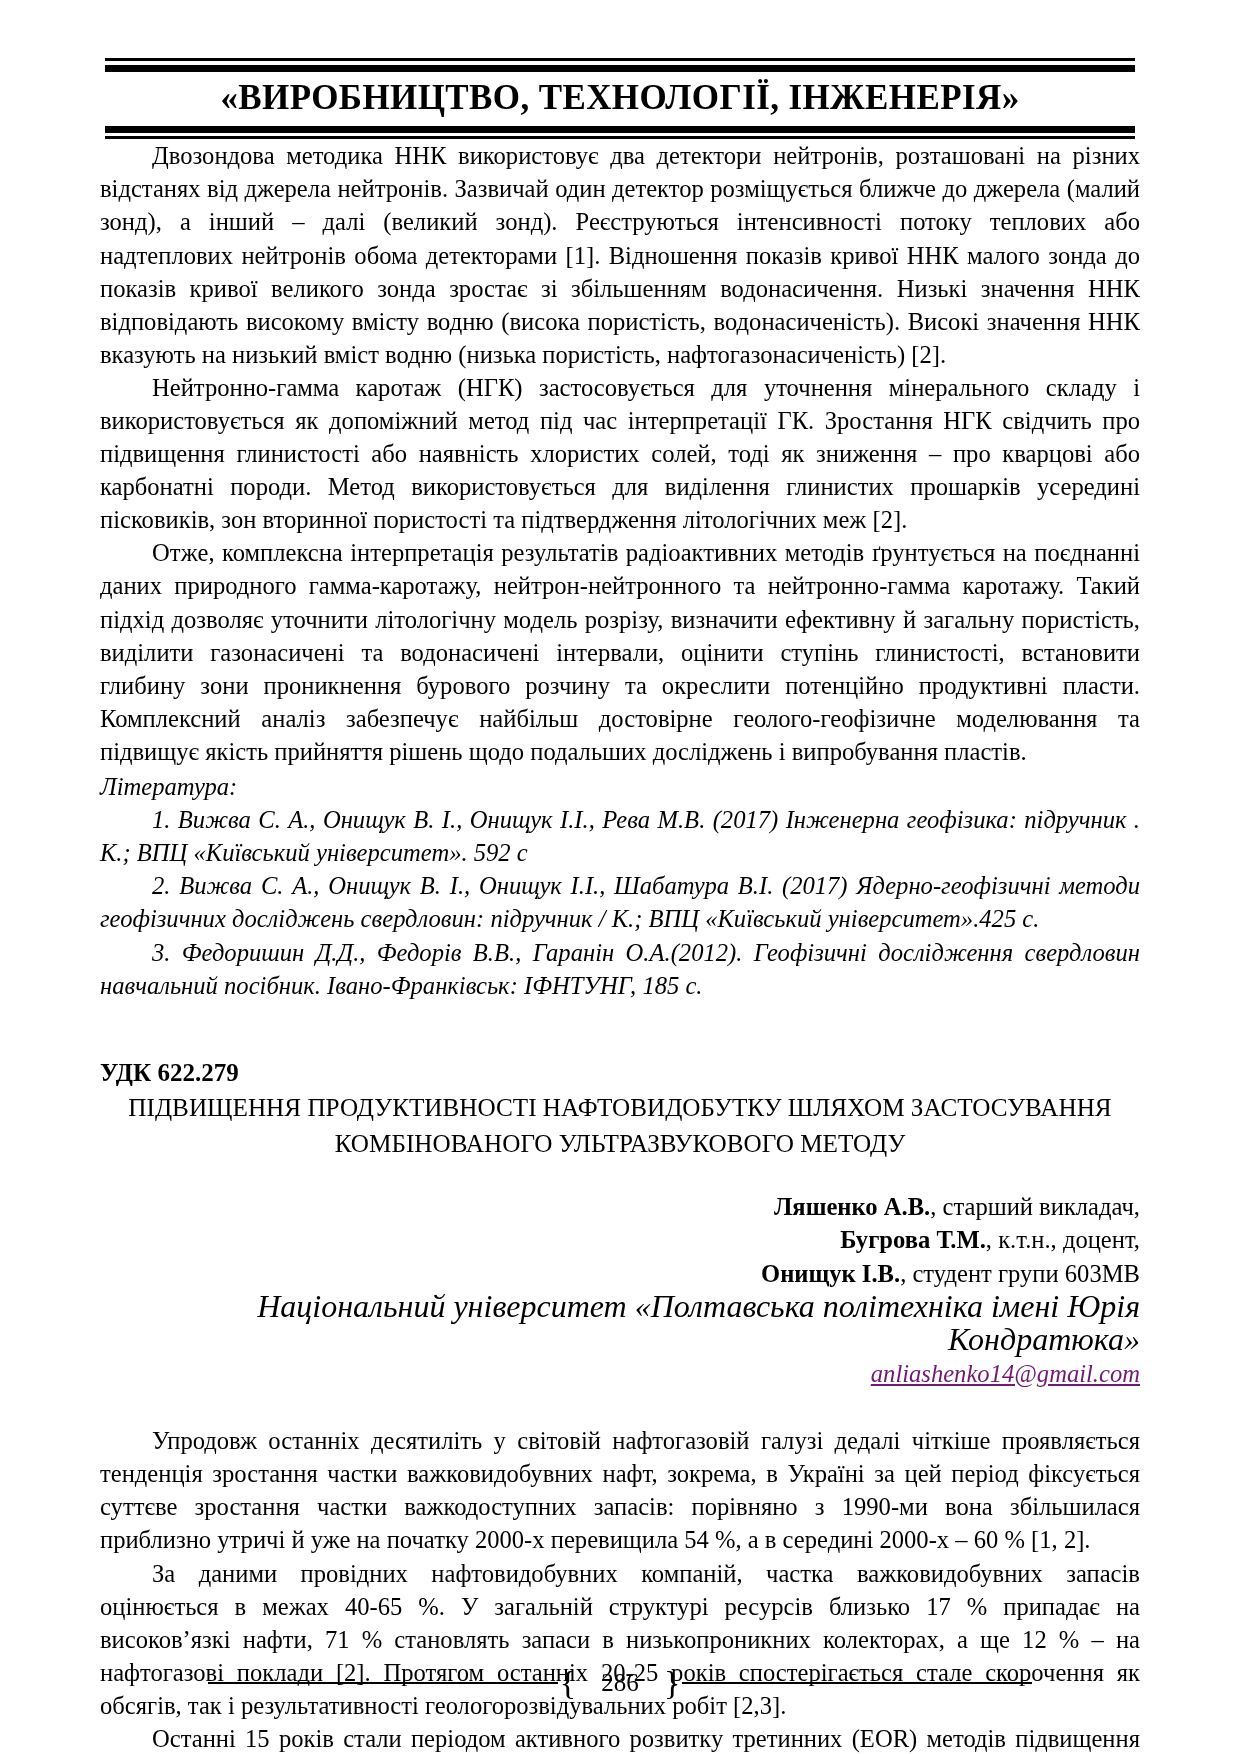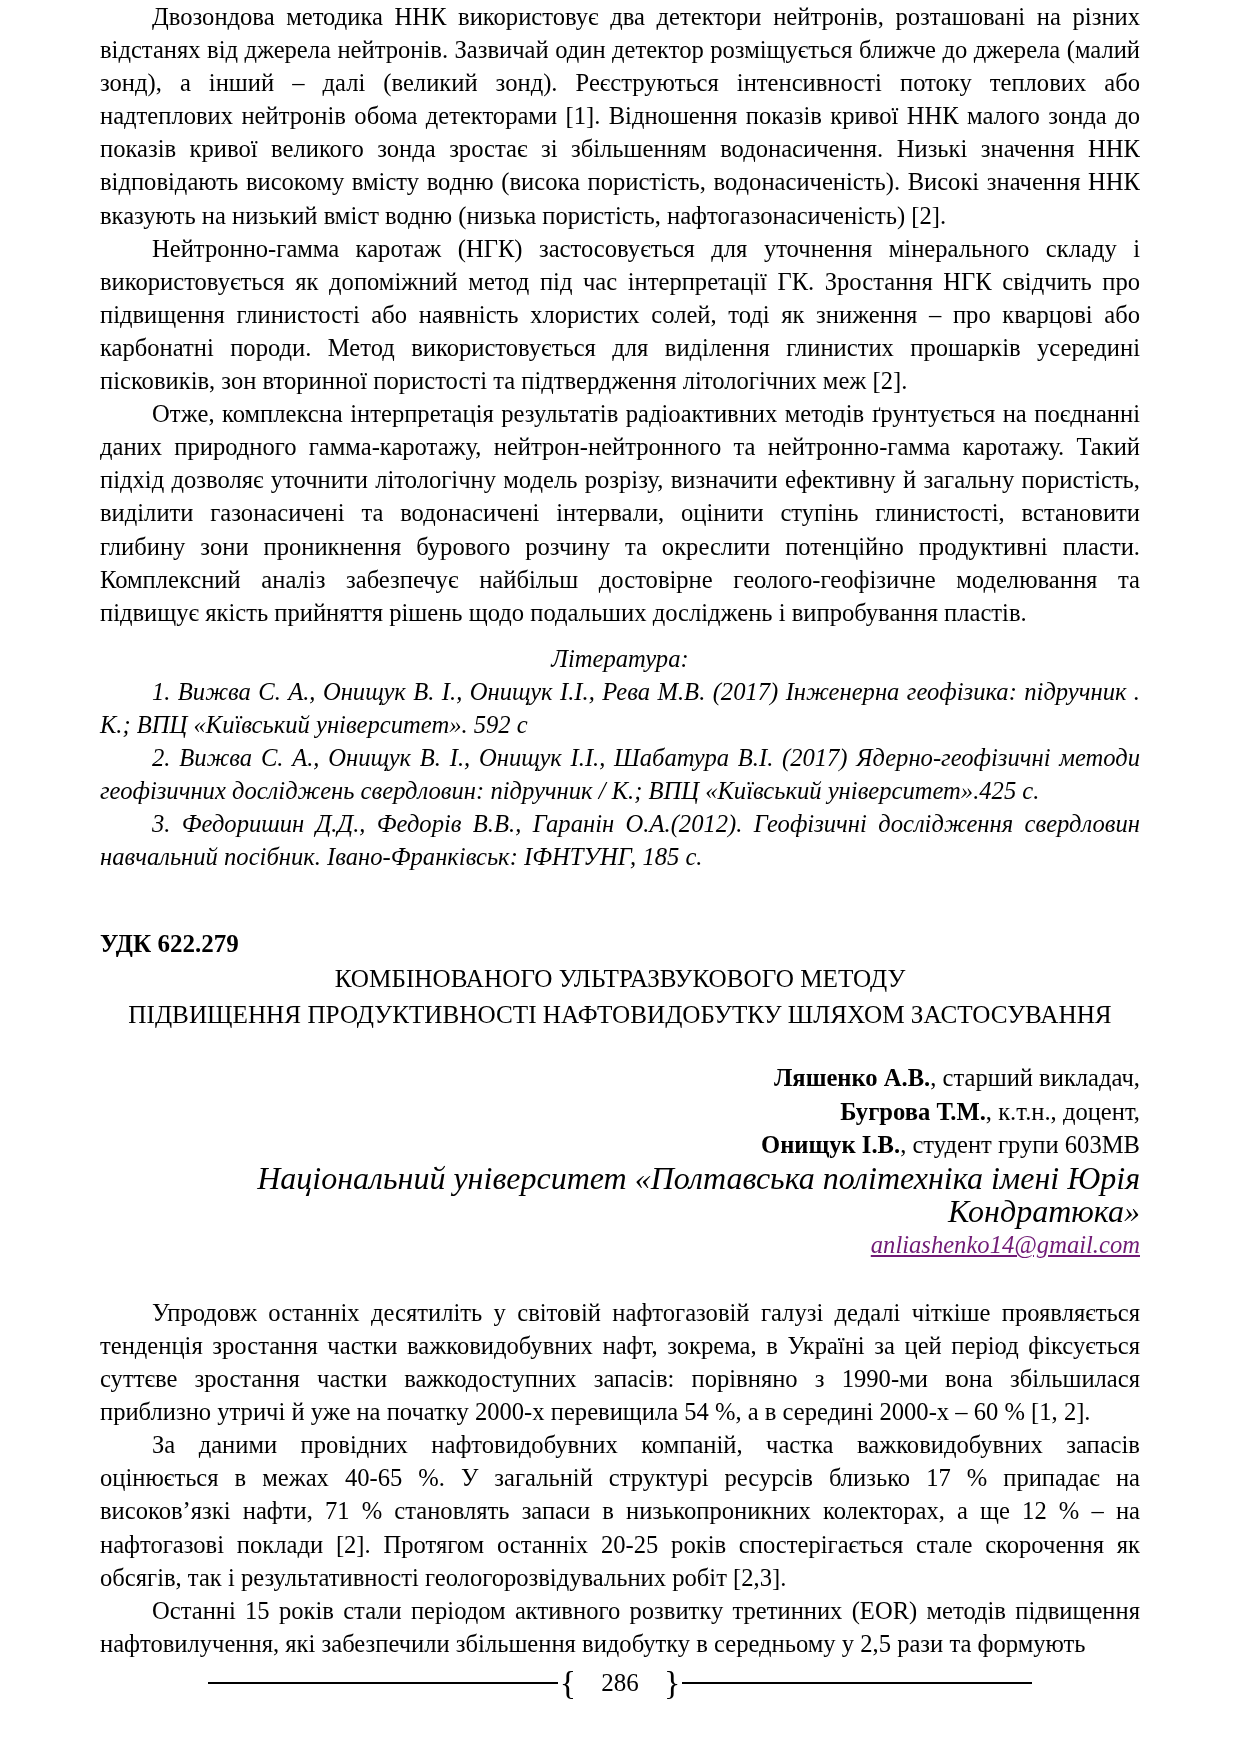--- a/index.html
+++ b/index.html
@@ -58,25 +58,24 @@
   p.body {
     margin: 0;
     font-size: 24.6px;
     line-height: 33.1px;
     text-align: justify;
     text-indent: 52px;
     hyphens: none;
   }
 
   .lit-heading {
-    margin: 13px 0 0 0;
+    margin: 2px 0 0 0;
     font-size: 24.6px;
     line-height: 33.1px;
     font-style: italic;
-    text-align: center;
   }
   p.ref {
     margin: 0;
     font-size: 24.6px;
     line-height: 33.1px;
     font-style: italic;
     text-align: justify;
     text-indent: 52px;
   }
 
@@ -151,37 +150,46 @@
     font-size: 34px;
     line-height: 30px;
     padding: 0 2px;
   }
 </style>
 </head>
 <body>
 
 <div class="page">
 
+  <div class="header-band">
+    <div class="rule-thin"></div>
+    <div class="rule-gap-sm"></div>
+    <div class="rule-thick"></div>
+    <div class="header-title">«ВИРОБНИЦТВО, ТЕХНОЛОГІЇ, ІНЖЕНЕРІЯ»</div>
+    <div class="rule-thick"></div>
+    <div class="rule-gap-xs"></div>
+    <div class="rule-thin"></div>
+  </div>
 
   <div class="content">
     <p class="body">Двозондова методика ННК використовує два детектори нейтронів, розташовані на різних відстанях від джерела нейтронів. Зазвичай один детектор розміщується ближче до джерела (малий зонд), а інший – далі (великий зонд). Реєструються інтенсивності потоку теплових або надтеплових нейтронів обома детекторами [1]. Відношення показів кривої ННК малого зонда до показів кривої великого зонда зростає зі збільшенням водонасичення. Низькі значення ННК відповідають високому вмісту водню (висока пористість, водонасиченість). Високі значення ННК вказують на низький вміст водню (низька пористість, нафтогазонасиченість) [2].</p>
     <p class="body">Нейтронно-гамма каротаж (НГК) застосовується для уточнення мінерального складу і використовується як допоміжний метод під час інтерпретації ГК. Зростання НГК свідчить про підвищення глинистості або наявність хлористих солей, тоді як зниження – про кварцові або карбонатні породи. Метод використовується для виділення глинистих прошарків усередині пісковиків, зон вторинної пористості та підтвердження літологічних меж [2].</p>
     <p class="body">Отже, комплексна інтерпретація результатів радіоактивних методів ґрунтується на поєднанні даних природного гамма-каротажу, нейтрон-нейтронного та нейтронно-гамма каротажу. Такий підхід дозволяє уточнити літологічну модель розрізу, визначити ефективну й загальну пористість, виділити газонасичені та водонасичені інтервали, оцінити ступінь глинистості, встановити глибину зони проникнення бурового розчину та окреслити потенційно продуктивні пласти. Комплексний аналіз забезпечує найбільш достовірне геолого-геофізичне моделювання та підвищує якість прийняття рішень щодо подальших досліджень і випробування пластів.</p>
 
     <div class="lit-heading">Література:</div>
 
     <p class="ref">1. Вижва С. А.,   Онищук В. І.,   Онищук І.І.,   Рева М.В. (2017) Інженерна геофізика: підручник . К.; ВПЦ «Київський університет». 592 с</p>
     <p class="ref">2. Вижва С. А.,   Онищук В. І.,   Онищук І.І., Шабатура В.І. (2017) Ядерно-геофізичні методи геофізичних досліджень свердловин: підручник / К.; ВПЦ «Київський університет».425 с.</p>
     <p class="ref">3. Федоришин Д.Д.,   Федорів В.В.,    Гаранін О.А.(2012). Геофізичні дослідження свердловин навчальний посібник. Івано-Франківськ: ІФНТУНГ,  185 с.</p>
   </div>
 
   <div class="content article2">
     <p class="udc">УДК 622.279</p>
+    <p class="art-title">ПІДВИЩЕННЯ ПРОДУКТИВНОСТІ НАФТОВИДОБУТКУ ШЛЯХОМ ЗАСТОСУВАННЯ</p>
     <p class="art-title">КОМБІНОВАНОГО УЛЬТРАЗВУКОВОГО МЕТОДУ</p>
-    <p class="art-title">ПІДВИЩЕННЯ ПРОДУКТИВНОСТІ НАФТОВИДОБУТКУ ШЛЯХОМ ЗАСТОСУВАННЯ</p>
 
     <div class="authors">
       <div>
         <span class="name">Ляшенко А.В.</span><span>, старший викладач,</span>
       </div>
       <div>
         <span class="name">Бугрова Т.М.</span><span>, к.т.н., доцент,</span>
       </div>
       <div>
         <span class="name">Онищук І.В.</span><span>, студент групи 603МВ</span>

